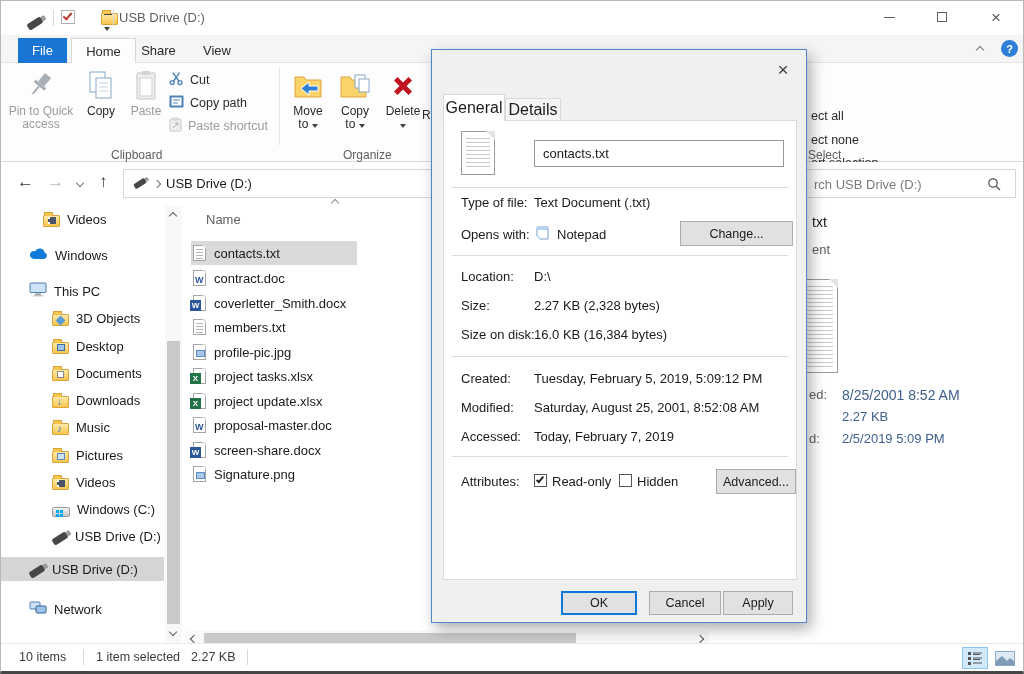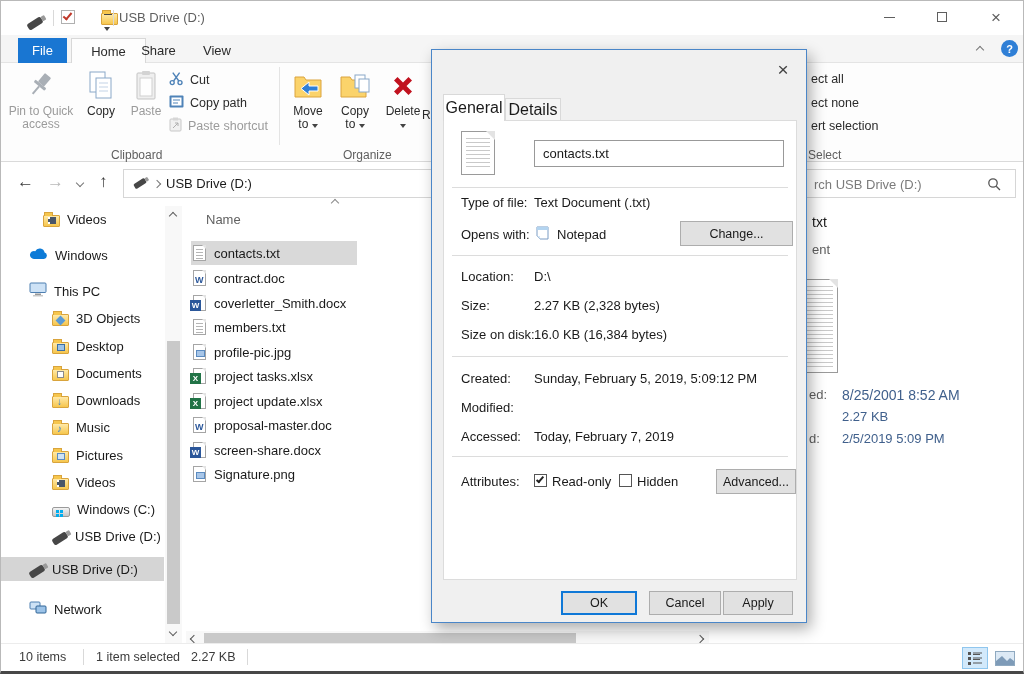--- a/index.html
+++ b/index.html
@@ -30,21 +30,21 @@
   .ribbon{position:absolute;left:0;top:62px;right:0;height:99px;background:#fdfdfd;border-bottom:1px solid #dadada;}
   .rbtn{position:absolute;top:4px;height:80px;display:flex;flex-direction:column;align-items:center;}
   .ricon{height:38px;display:flex;align-items:center;justify-content:center;}
   .rlabel{font-size:12px;line-height:13px;text-align:center;color:#2b2b2b;}
   .disabled .rlabel{color:#9b9b9b;}
   .rsmall{position:absolute;left:168px;height:22px;display:flex;align-items:center;gap:6px;font-size:12.5px;color:#2b2b2b;}
   .rsmall.disabled{color:#9b9b9b;}
   .rgroup{position:absolute;top:85px;font-size:12px;color:#5f5f5f;}
   .rsep{position:absolute;top:4px;height:78px;width:1px;background:#e4e4e4;}
   .drop-caret{width:0;height:0;border-left:3.5px solid transparent;border-right:3.5px solid transparent;border-top:4px solid #444;display:inline-block;}
-  .select-frag{position:absolute;font-size:12.5px;color:#2b2b2b;}
+  .select-frag{position:absolute;font-size:12.5px;color:#2b2b2b;margin-top:37px;}
 
   
   .addrrow{position:absolute;left:0;top:161px;right:0;height:44px;background:#fff;}
   .nav-glyph{position:absolute;font-size:17px;color:#3b3b3b;}
   .nav-glyph.dim{color:#b9b9b9;}
   .addr-box{position:absolute;left:122px;top:7px;width:712px;height:29px;border:1px solid #d6d6d6;background:#fff;display:flex;align-items:center;padding-left:8px;gap:6px;font-size:13px;}
   .search-box{position:absolute;left:790px;top:7px;width:225px;height:29px;border:1px solid #d6d6d6;background:#fff;}
   .chev{display:inline-block;width:6px;height:6px;border-right:1.4px solid #777;border-bottom:1.4px solid #777;}
   .chev.down{transform:rotate(45deg);}  .chev.up{transform:rotate(-135deg);}
   .chev.right{transform:rotate(-45deg);} .chev.left{transform:rotate(135deg);}
@@ -136,21 +136,21 @@
       </div>
     <div class="cap-btn" style="left:973px">
         <span class="close-glyph">×</span>
       </div>
   </div>
 
   <div class="tabrow">
     <div class="tab tab-file" style="left:17px;width:49px">
         <span>File</span>
       </div>
-    <div class="tab tab-active" style="left:70px;width:75px">
+    <div class="tab tab-active" style="left:70px;width:65px">
         <span>Home</span>
       </div>
     <div class="tab" style="left:131px;width:53px">
         <span>Share</span>
       </div>
     <div class="tab" style="left:190px;width:52px">
         <span>View</span>
       </div>
     <span class="chev up abs" style="left:976px;top:12px"></span>
     <div class="help-circle" style="left:1000px;top:5px">?</div>
@@ -550,22 +550,23 @@
       <span class="fld-label" style="top:148px">Location:</span>
       <span class="fld-value" style="top:148px">D:\</span>
       <span class="fld-label" style="top:177px">Size:</span>
       <span class="fld-value" style="top:177px">2.27 KB (2,328 bytes)</span>
       <span class="fld-label" style="top:206px">Size on disk:</span>
       <span class="fld-value" style="top:206px">16.0 KB (16,384 bytes)</span>
 
       <div class="hrule" style="top:235px"></div>
 
       <span class="fld-label" style="top:250px">Created:</span>
-      <span class="fld-value" style="top:250px">Sunday, February 5, 2019, 5:09:12 PM</span>
+      <span class="fld-value" style="top:250px">Tuesday, February 5, 2019, 5:09:12 PM</span>
       <span class="fld-label" style="top:279px">Modified:</span>
+      <span class="fld-value" style="top:279px">Saturday, August 25, 2001, 8:52:08 AM</span>
       <span class="fld-label" style="top:308px">Accessed:</span>
       <span class="fld-value" style="top:308px">Today, February 7, 2019</span>
 
       <div class="hrule" style="top:335px"></div>
 
       <span class="fld-label" style="top:353px">Attributes:</span>
       <span class="cbx" style="left:90px;top:353px">
           <span class="tick"></span>
         </span>
       <span class="fld-value" style="left:108px;top:353px">Read-only</span>

